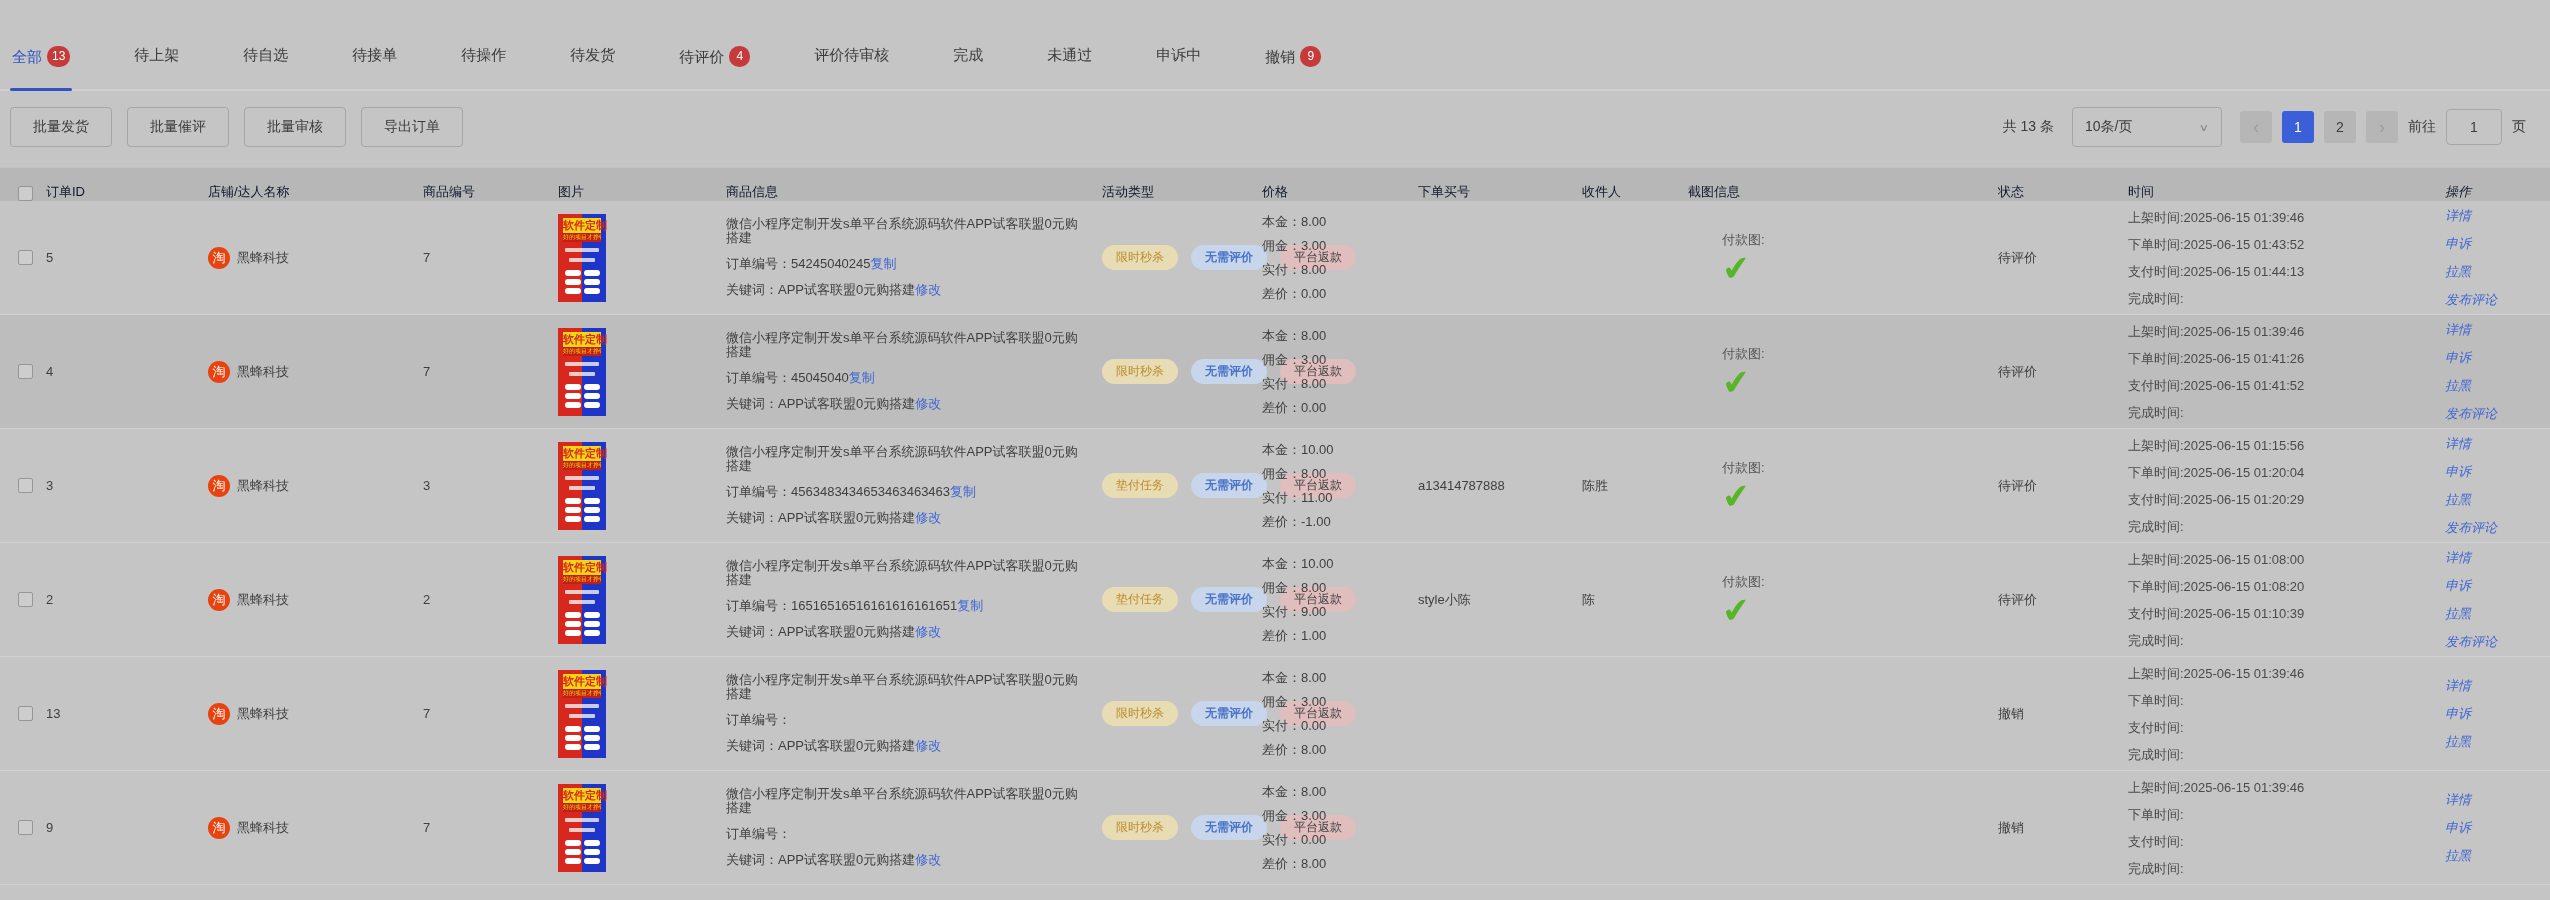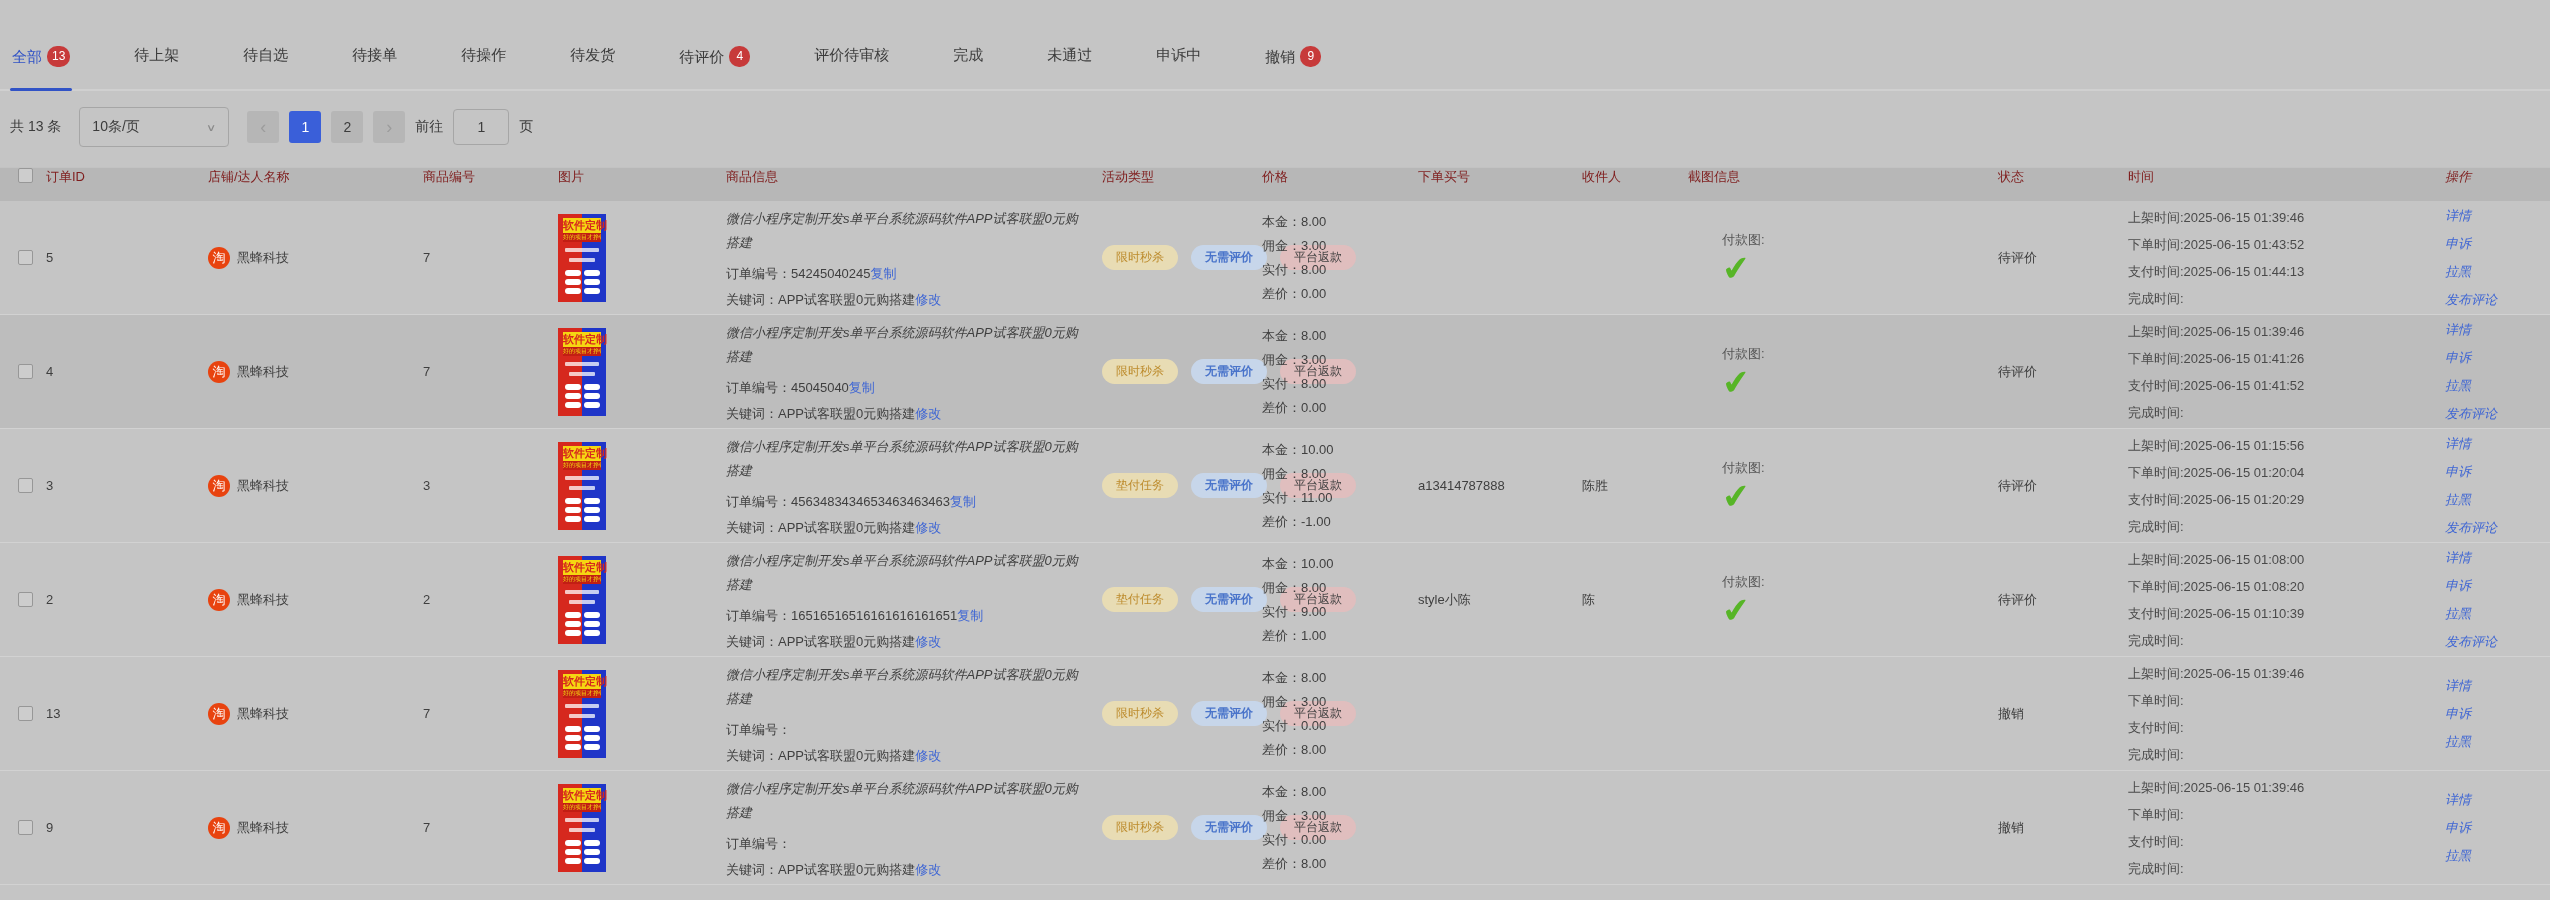--- a/index.html
+++ b/index.html
@@ -27,21 +27,21 @@
                align-items:center; justify-content:space-between; padding:0 12px; margin:0 8px; cursor:pointer; }
   .page-size .chev { color:#8a8a8a; font-size:14px; transform:scaleY(0.7); }
   .pg-btn { min-width:32px; height:32px; line-height:32px; text-align:center; border-radius:3px;
             background:#b6b6b6; color:#3c3c3c; font-size:14px; cursor:pointer; padding:0 4px; }
   .pg-btn.arrow { color:#9c9c9c; font-size:18px; }
   .pg-btn.active { background:#3a5fd9; color:#fff; }
   .goto-input { width:56px; height:36px; border:1px solid #a6a6a6; border-radius:4px; background:transparent;
                 text-align:center; font-size:14px; color:#3c3c3c; font-family:inherit; }
   
   .table { width:2550px; margin-top:6px; }
-  .thead { display:flex; align-items:flex-start; height:34px; background:#b7b7b7; color:#7f1d1d;
+  .thead { display:flex; align-items:flex-end; height:34px; background:#b7b7b7; color:#0f172a;
            font-size:13px; border-top:1px solid #c2c2c2; }
   .trow { display:flex; align-items:center; min-height:114px; border-bottom:1px solid #d2d2d2; background:#c5c5c5; }
   .trow.row-highlight { background:#bdbdbd; }
   .col-check{width:46px; padding-left:18px;}
   .col-id{width:162px;}
   .col-store{width:215px;}
   .col-pno{width:135px;}
   .col-img{width:168px;}
   .col-info{width:368px; padding-right:16px;}
   .col-act{width:168px; padding-left:8px;}
@@ -61,21 +61,21 @@
            padding:4px 5px; display:flex; flex-direction:column; align-items:center; }
   .thumb-title { background:#f5d612; color:#d6281e; font-weight:bold; font-size:11px; line-height:15px;
                  width:100%; text-align:center; white-space:nowrap; }
   .thumb-sub { background:#c21e14; color:#f5d612; font-size:6px; line-height:9px; width:100%; text-align:center;
                white-space:nowrap; overflow:hidden; }
   .thumb-bar { height:4px; width:90%; background:rgba(255,255,255,0.75); margin-top:6px; border-radius:1px; }
   .thumb-bar.short { width:70%; }
   .thumb-pills { display:flex; flex-wrap:wrap; gap:3px; justify-content:center; margin-top:8px; }
   .thumb-pill { width:16px; height:6px; background:#fff; border-radius:3px; }
   
-  .info-title { line-height:24px; margin-bottom:9px;font-style:italic; }
+  .info-title { line-height:14px; margin-bottom:9px; }
   .info-line { line-height:19px; margin-top:7px; }
   .link { color:#3f66d4; cursor:pointer; }
   
   .tags { display:flex; align-items:flex-start; gap:13px; }
   .tag { padding:4px 14px; border-radius:14px; font-size:12px; white-space:nowrap; }
   .tag-orange { background:#e8dcb4; color:#bd8c2e; }
   .tag-blue   { background:#c7d6ea; color:#4a74ca;font-weight:bold; }
   .tag-red    { background:#e0bebe; color:#404040;text-align:right; }
   
   .kv-line { line-height:24px; white-space:nowrap; }
@@ -97,20 +97,26 @@
     <div class="tab"><span>待发货</span></div>
     <div class="tab"><span>待评价</span><span class="badge">4</span></div>
     <div class="tab"><span>评价待审核</span></div>
     <div class="tab"><span>完成</span></div>
     <div class="tab"><span>未通过</span></div>
     <div class="tab"><span>申诉中</span></div>
     <div class="tab"><span>撤销</span><span class="badge">9</span></div>
   </div>
 
 <div class="toolbar">
+  <div class="btn-group">
+    <button class="btn">批量发货</button>
+    <button class="btn">批量催评</button>
+    <button class="btn">批量审核</button>
+    <button class="btn">导出订单</button>
+  </div>
   <div class="pager">
     <span>共 13 条</span>
     <div class="page-size">
       <span>10条/页</span>
       <span class="chev">∨</span>
     </div>
     <div class="pg-btn arrow">‹</div>
     <div class="pg-btn active">1</div>
     <div class="pg-btn">2</div>
     <div class="pg-btn arrow">›</div>

